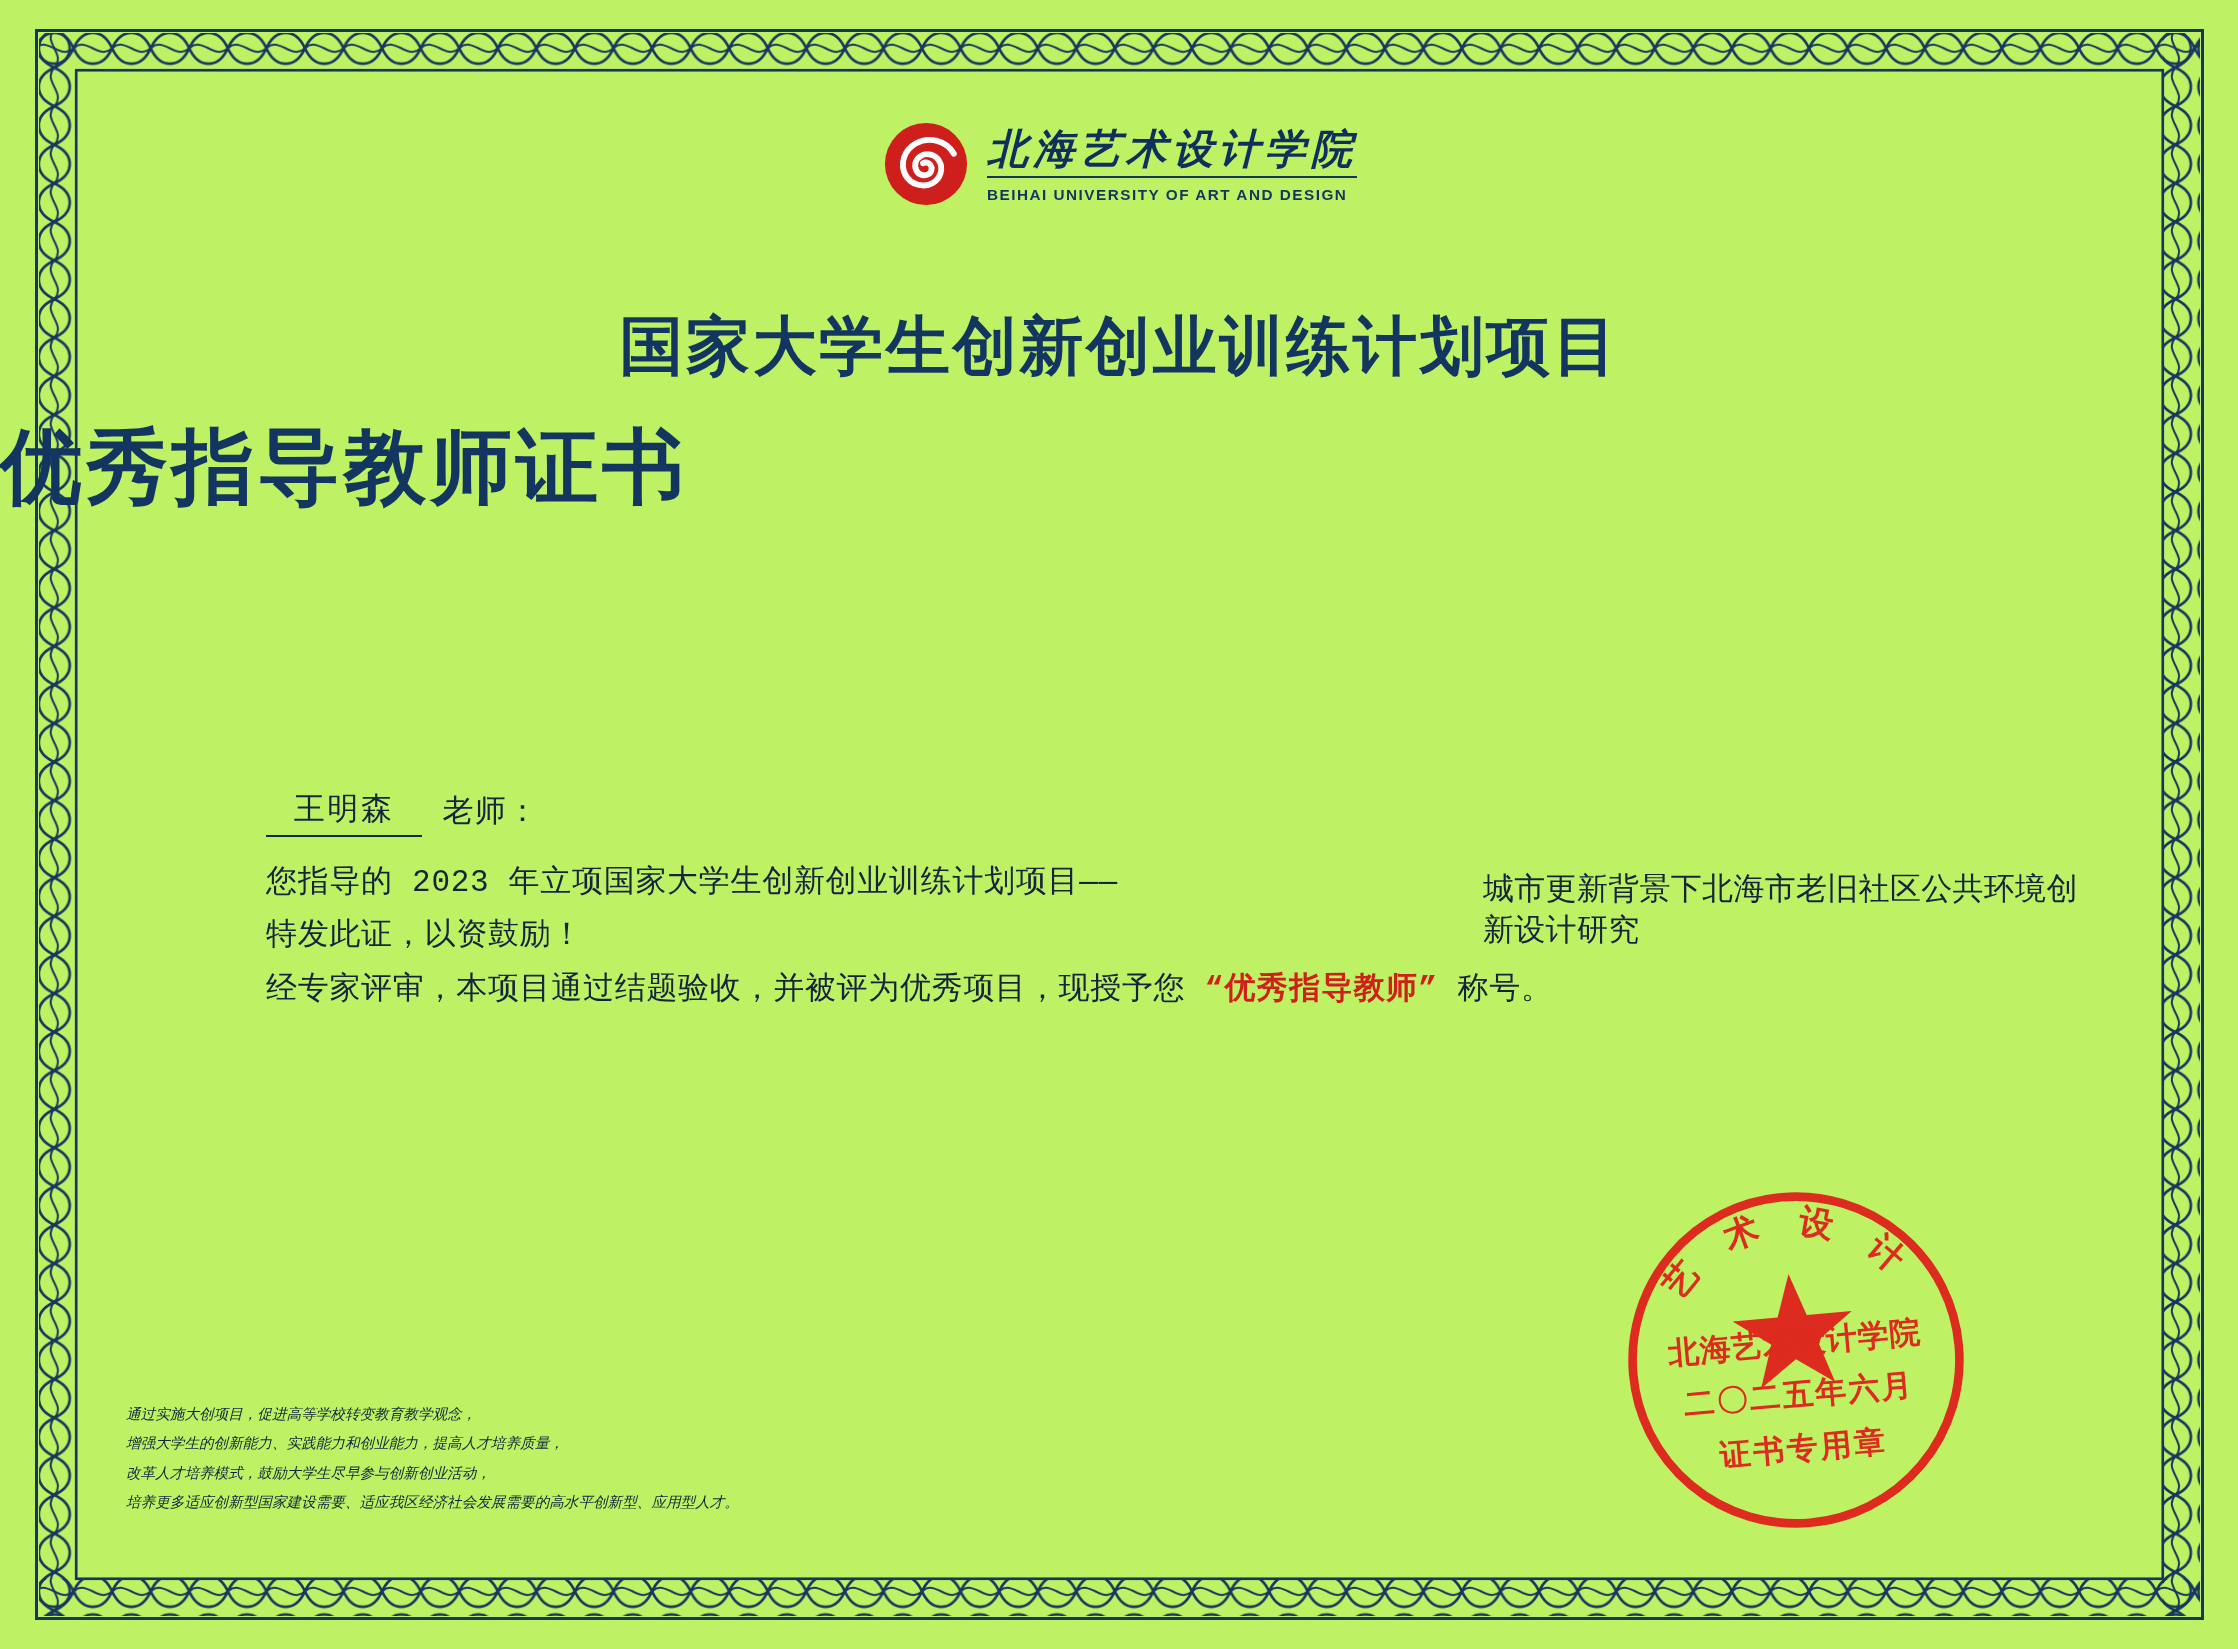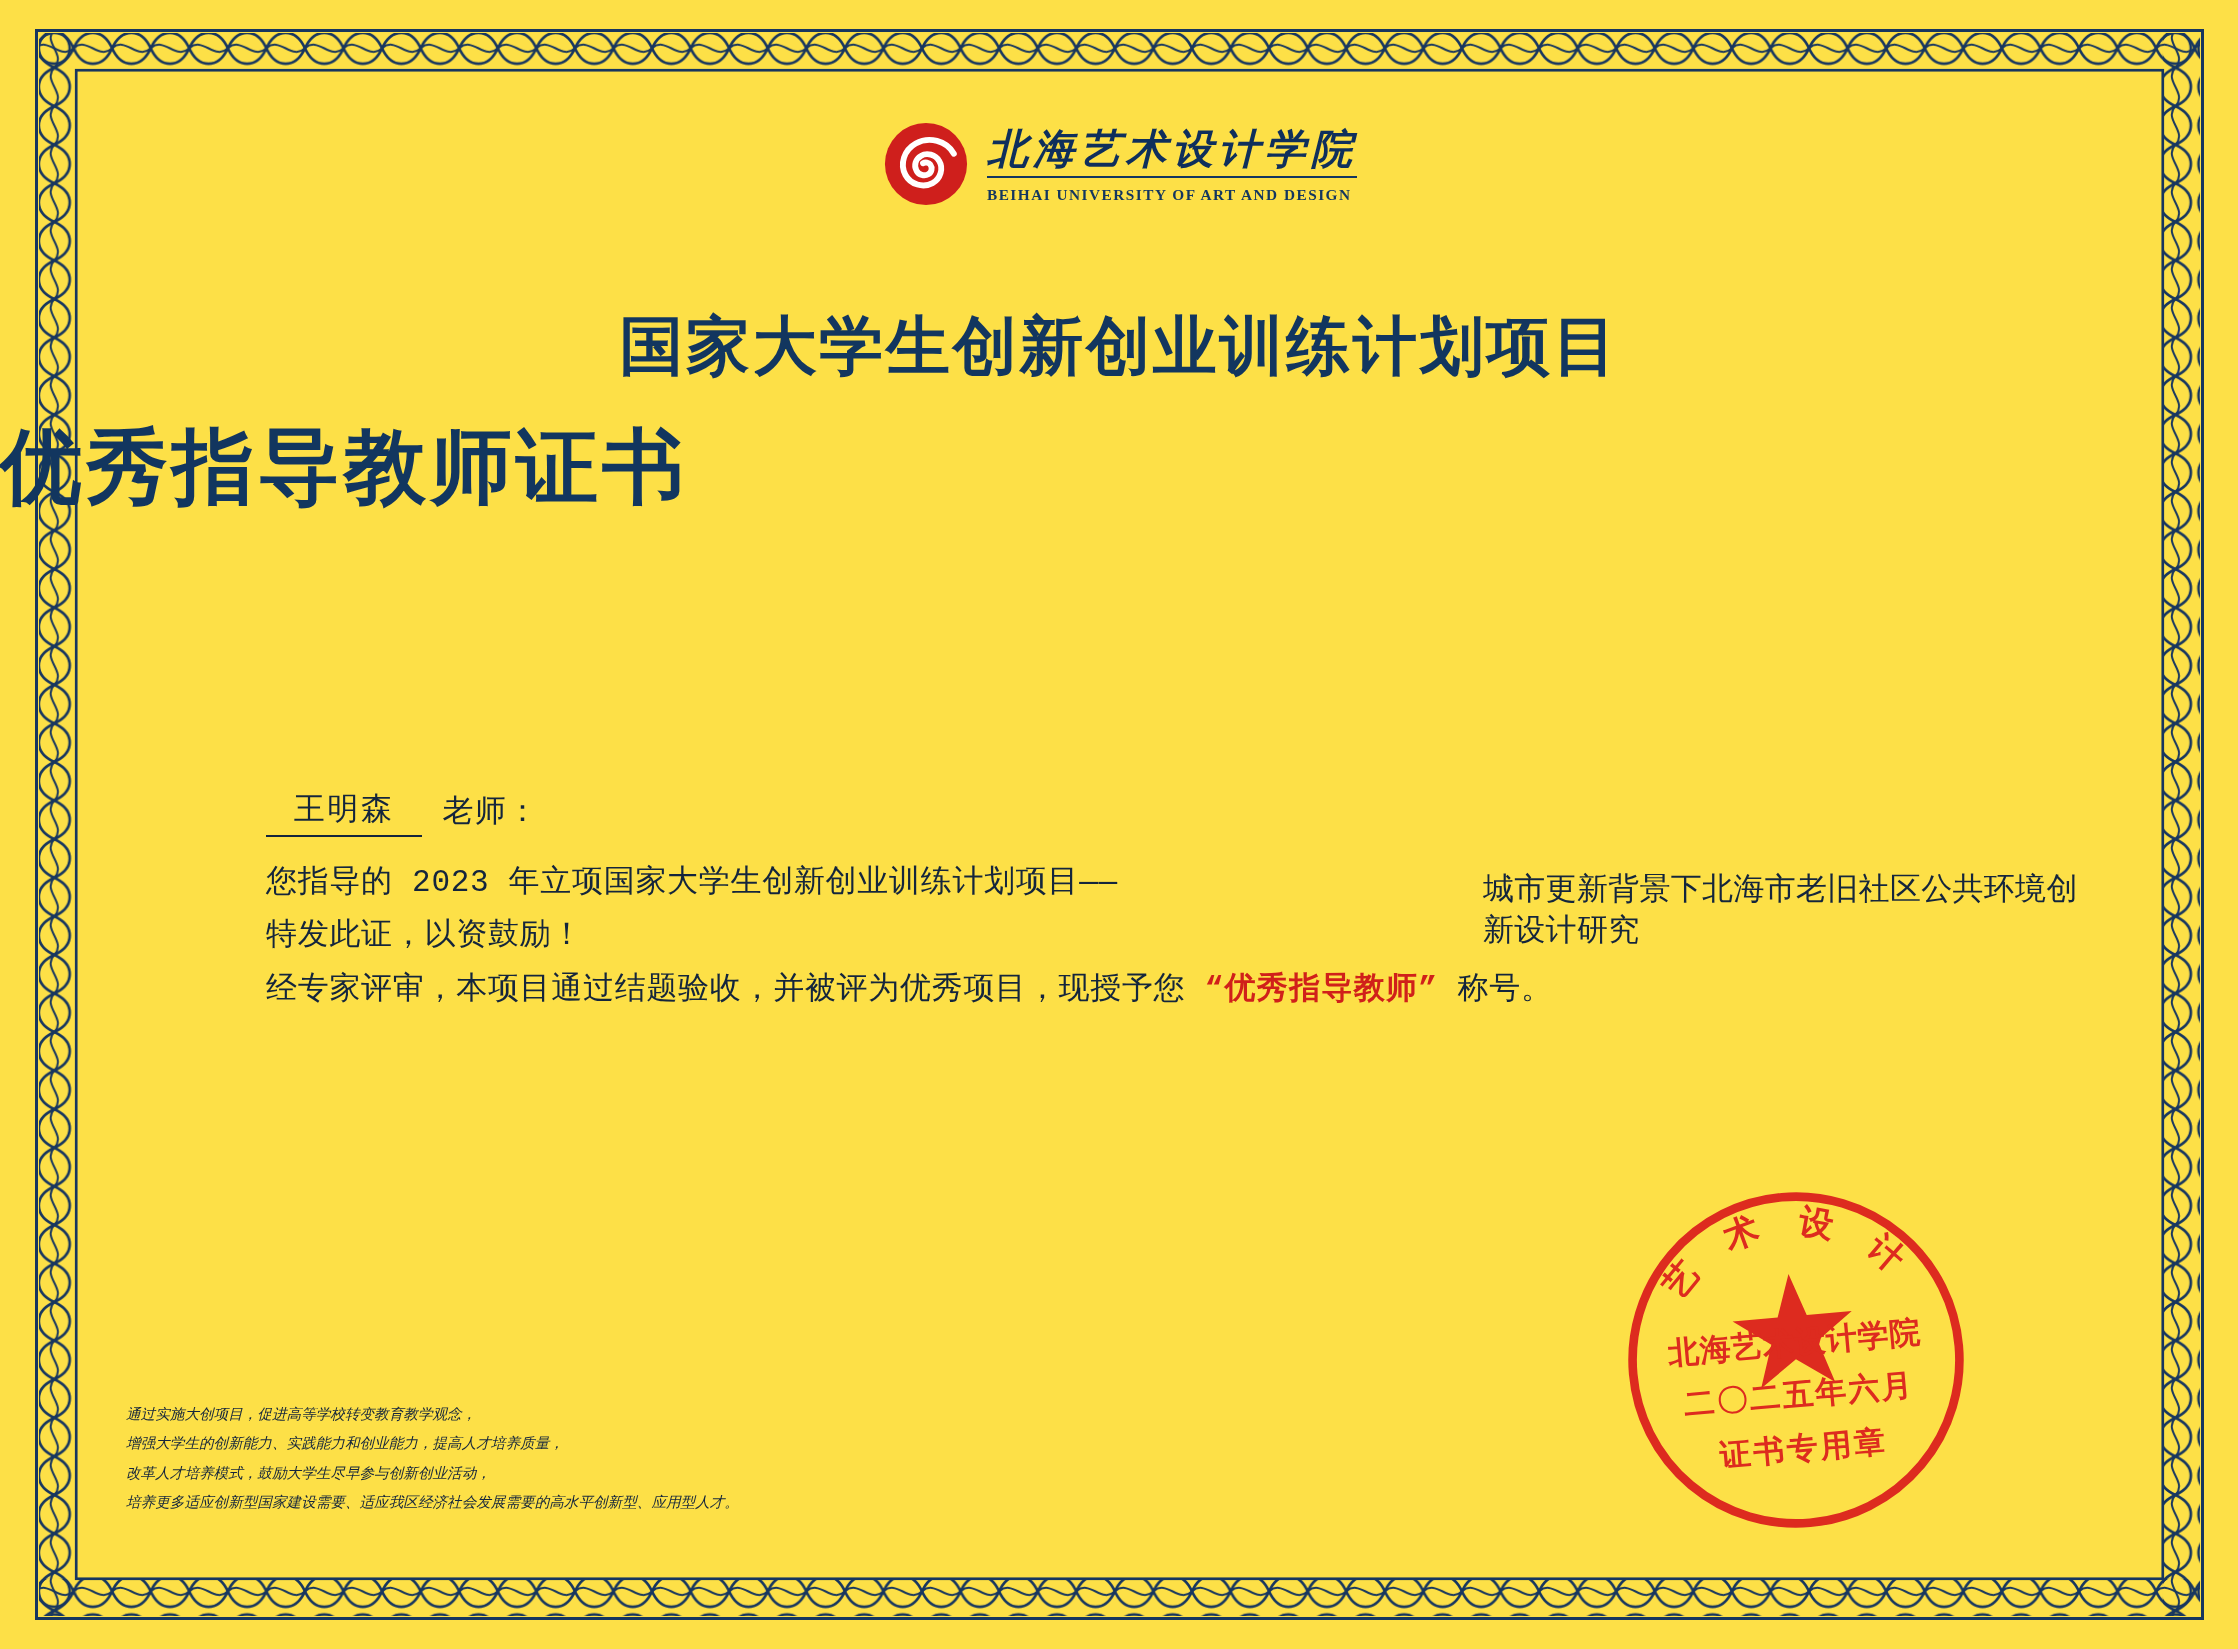--- a/index.html
+++ b/index.html
@@ -12,21 +12,21 @@
     width: 2239px;
     height: 1649px;
     font-family: "Liberation Serif", "DejaVu Serif", serif;
     overflow: hidden;
     position: relative;
   }
 
   .page {
     position: absolute;
     inset: 0;
-    background: #fde047;
+    background: #bef264;
   }
 
   
   .border-frame {
     position: absolute;
     left: 35px;
     top: 29px;
     right: 35px;
     bottom: 29px;
   }
@@ -66,21 +66,21 @@
     font-family: "DejaVu Serif", serif;
     font-size: 41px;
     letter-spacing: 5.3px;
     color: #0f2f5c;
     font-weight: 700;
     font-style: italic;
     line-height: 1.05;
     white-space: nowrap;
   }
   .logo-en {
-    font-family: Liberation Serif, serif;
+    font-family: Liberation Sans, sans-serif;
     font-size: 15.3px;
     letter-spacing: 1.5px;
     color: #13365f;
     margin-top: 8px;
     font-weight: 600;
     white-space: nowrap;
   }
   .logo-rule {
     width: 100%;
     height: 2px;

